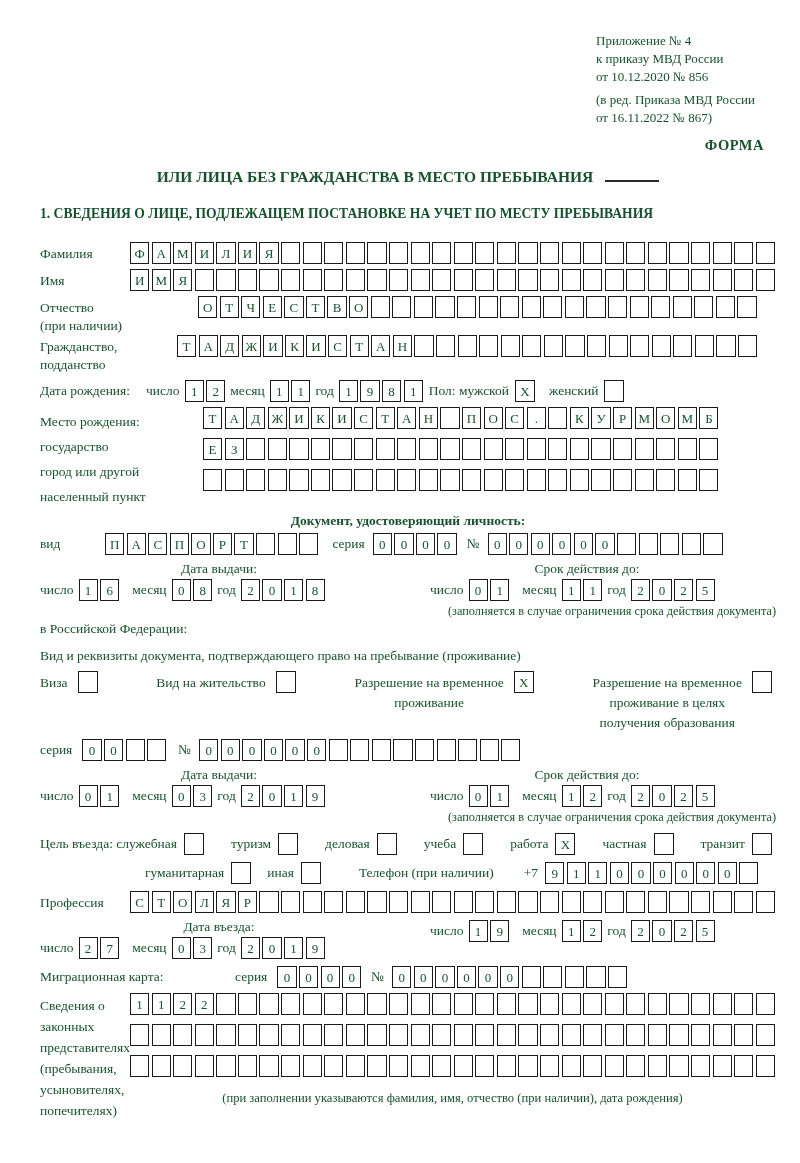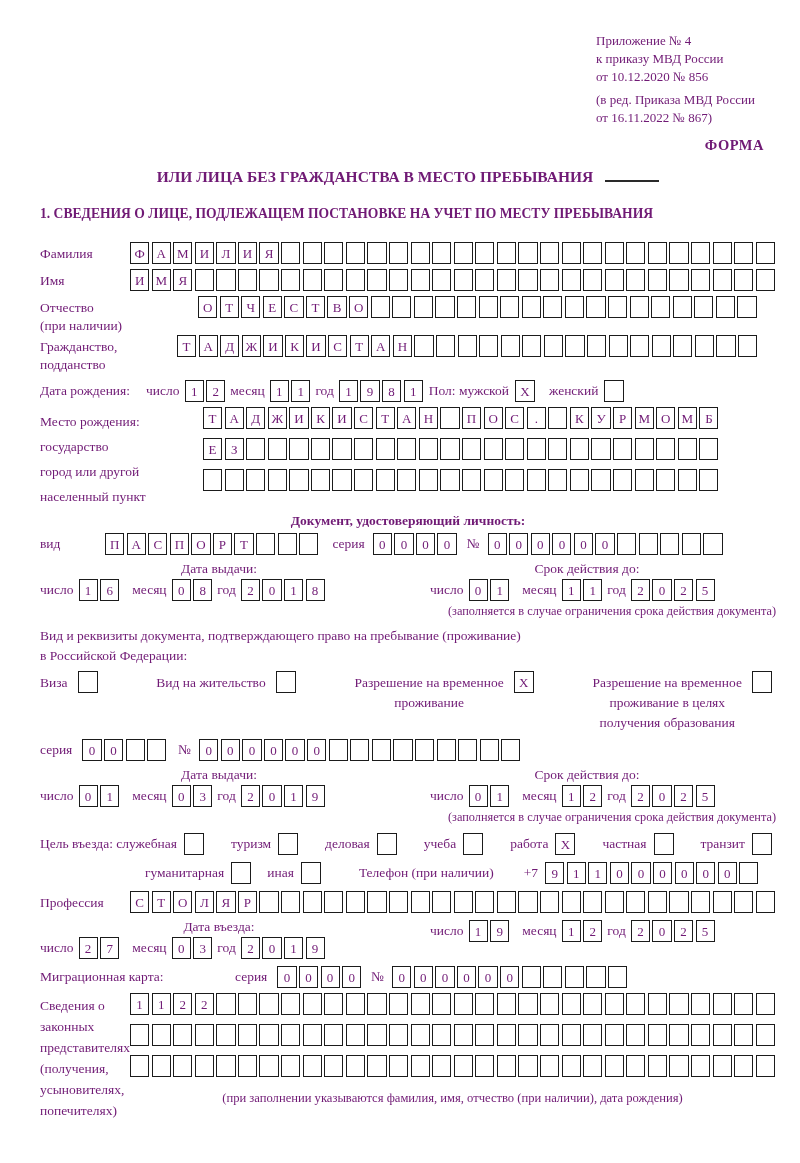--- a/index.html
+++ b/index.html
@@ -1,19 +1,19 @@
 <!DOCTYPE html>
 <html><head>
 <meta charset="utf-8">
 <style>
   html,body{margin:0;padding:0;background:#888;}
   .page{
     width:800px;height:1163px;background:#ffffff;margin:0 auto;
     box-sizing:border-box;padding:32px 24px 25px 40px;
-    font-family:"Liberation Serif","DejaVu Serif",serif;color:#701a75;
+    font-family:"Liberation Serif","DejaVu Serif",serif;color:#14532d;
     position:relative;overflow:hidden;
   }
   
   .appendix{margin-left:556px;font-size:13px;line-height:18px;}
   .appendix .ed{margin-top:5px;}
   .forma{margin-top:10px;text-align:right;padding-right:12px;font-weight:bold;font-size:14.5px;letter-spacing:.5px;}
   .title{margin-top:12px;text-align:center;font-weight:bold;font-size:15.5px;line-height:22px;}
   .blankline{display:inline-block;width:54px;border-bottom:2px solid #2a2a2a;height:14px;margin-left:12px;}
   .sec-heading{margin-top:18px;font-weight:bold;font-size:13.6px;}
   
@@ -419,22 +419,22 @@
             <span class="cell">2</span>
             <span class="cell">0</span>
             <span class="cell">2</span>
             <span class="cell">5</span>
           </span>
       </div>
       <div class="d-note">(заполняется в случае ограничения срока действия документа)</div>
     </div>
   </div>
 
+  <div class="intro" style="margin-top:0;">в Российской Федерации:</div>
   <div class="intro">Вид и реквизиты документа, подтверждающего право на пребывание (проживание)</div>
-  <div class="intro" style="margin-top:0;">в Российской Федерации:</div>
 
   <div class="opts">
     <div class="opt">
       <span class="olbl">Виза</span>
       <span class="boxes cb">
           <span class="cell"></span>
         </span>
     </div>
     <div class="opt">
       <span class="olbl">Вид на жительство</span>
@@ -722,21 +722,21 @@
         <span class="cell"></span>
         <span class="cell"></span>
       </span>
   </div>
 
   <div class="frow mt5">
     <div class="flabel w90 labcol" style="padding-top:2px;">
       <div>Сведения о</div>
       <div>законных</div>
       <div>представителях</div>
-      <div>(получения,</div>
+      <div>(пребывания,</div>
       <div>усыновителях,</div>
       <div>попечителях)</div>
     </div>
     <div>
       <div class="stack" style="gap:9px;">
         <div class="boxes">
             <span class="cell">1</span>
             <span class="cell">1</span>
             <span class="cell">2</span>
             <span class="cell">2</span>

